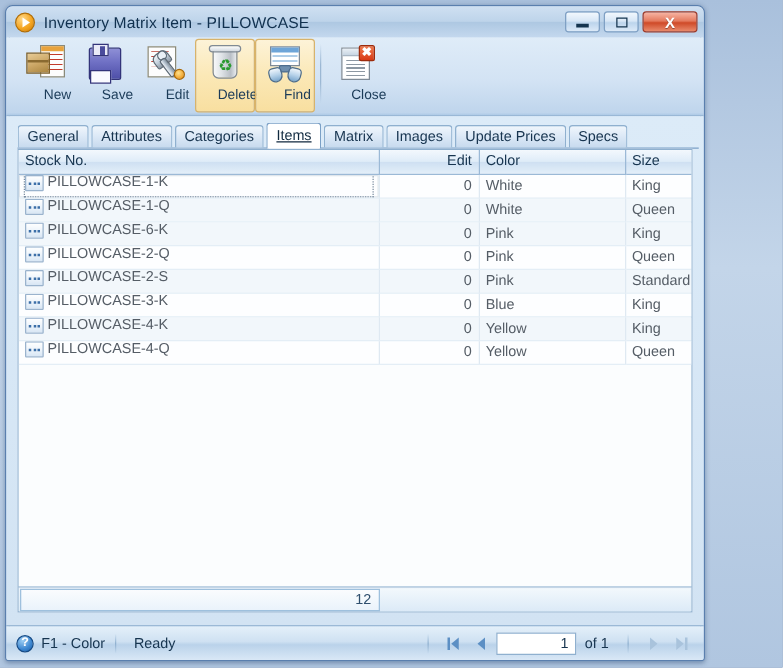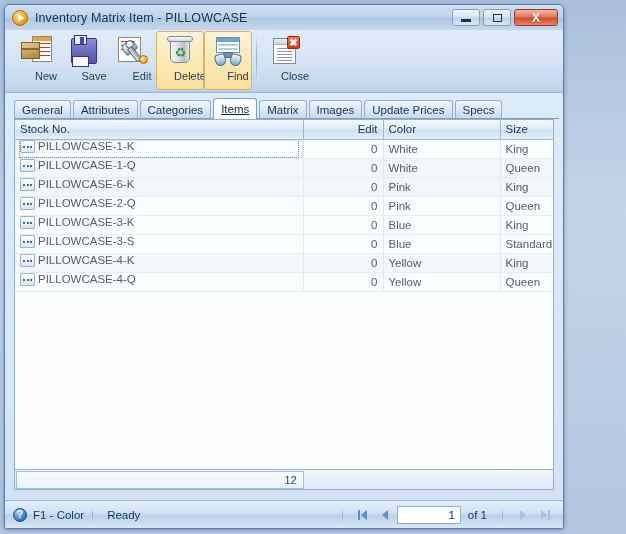--- a/index.html
+++ b/index.html
@@ -698,49 +698,49 @@
                         <i></i>
                         <i></i>
                       </span>
                       <span>PILLOWCASE-2-Q</span>
                     </div>
                   </td>
                   <td class="num">0</td>
                   <td>Pink</td>
                   <td>Queen</td>
                 </tr>
+                <tr class="alt">
+                  <td class="itemcell">
+                    <div class="itemrow-inner">
+                      <span class="ellipsis-btn">
+                        <i></i>
+                        <i></i>
+                        <i></i>
+                      </span>
+                      <span>PILLOWCASE-2-S</span>
+                    </div>
+                  </td>
+                  <td class="num">0</td>
+                  <td>Pink</td>
+                  <td>Standard</td>
+                </tr>
                 <tr class="odd">
                   <td class="itemcell">
                     <div class="itemrow-inner">
                       <span class="ellipsis-btn">
                         <i></i>
                         <i></i>
                         <i></i>
                       </span>
                       <span>PILLOWCASE-3-K</span>
                     </div>
                   </td>
                   <td class="num">0</td>
                   <td>Blue</td>
                   <td>King</td>
-                </tr>
-                <tr class="odd">
-                  <td class="itemcell">
-                    <div class="itemrow-inner">
-                      <span class="ellipsis-btn">
-                        <i></i>
-                        <i></i>
-                        <i></i>
-                      </span>
-                      <span>PILLOWCASE-3-S</span>
-                    </div>
-                  </td>
-                  <td class="num">0</td>
-                  <td>Blue</td>
-                  <td>Standard</td>
                 </tr>
                 <tr class="alt">
                   <td class="itemcell">
                     <div class="itemrow-inner">
                       <span class="ellipsis-btn">
                         <i></i>
                         <i></i>
                         <i></i>
                       </span>
                       <span>PILLOWCASE-4-K</span>

